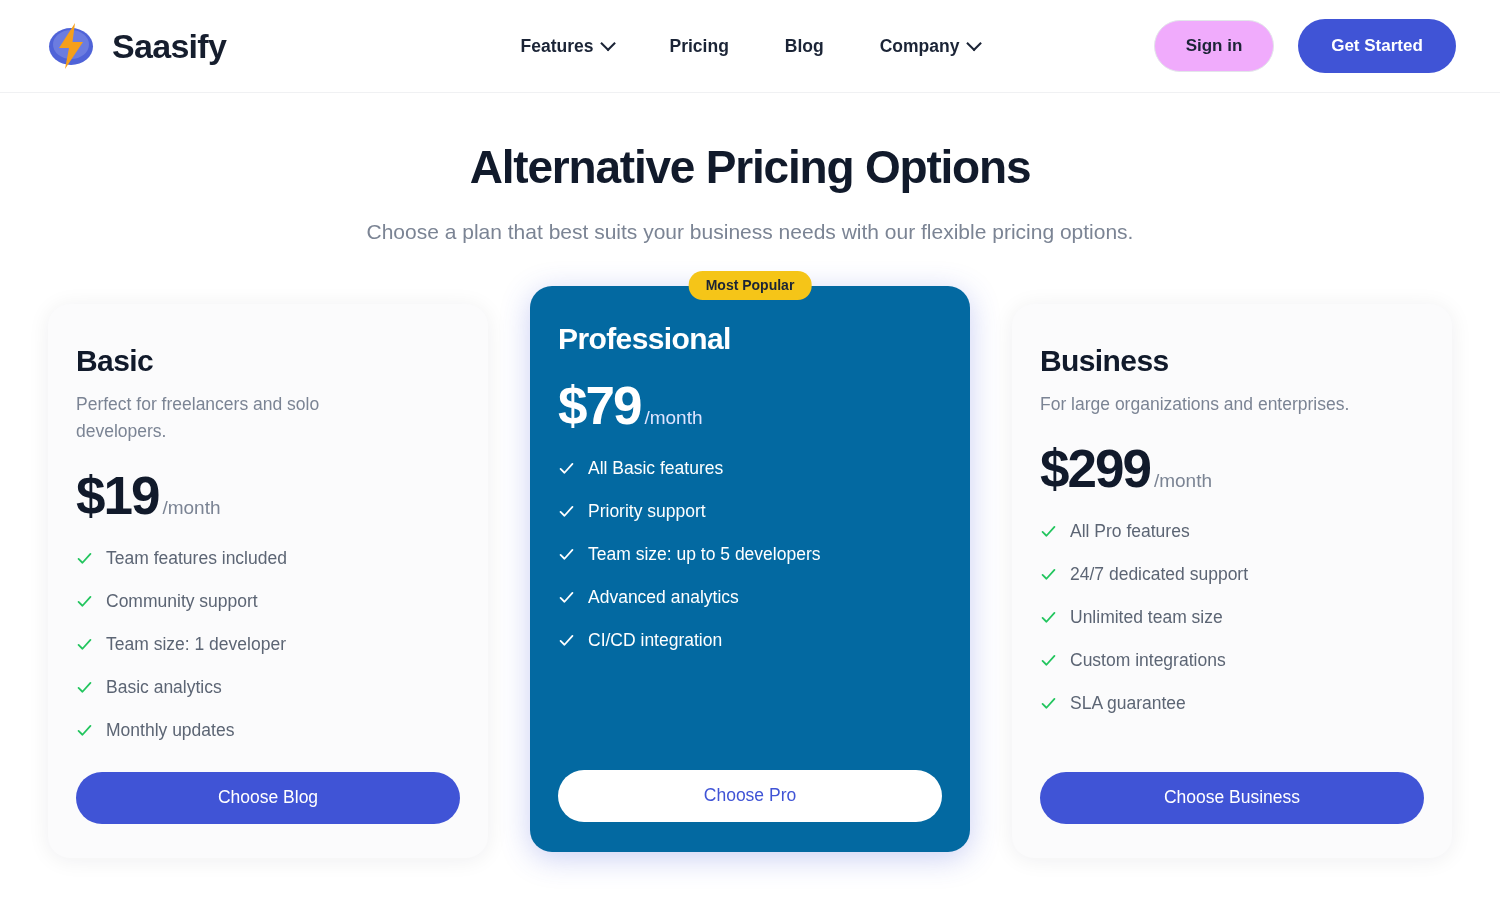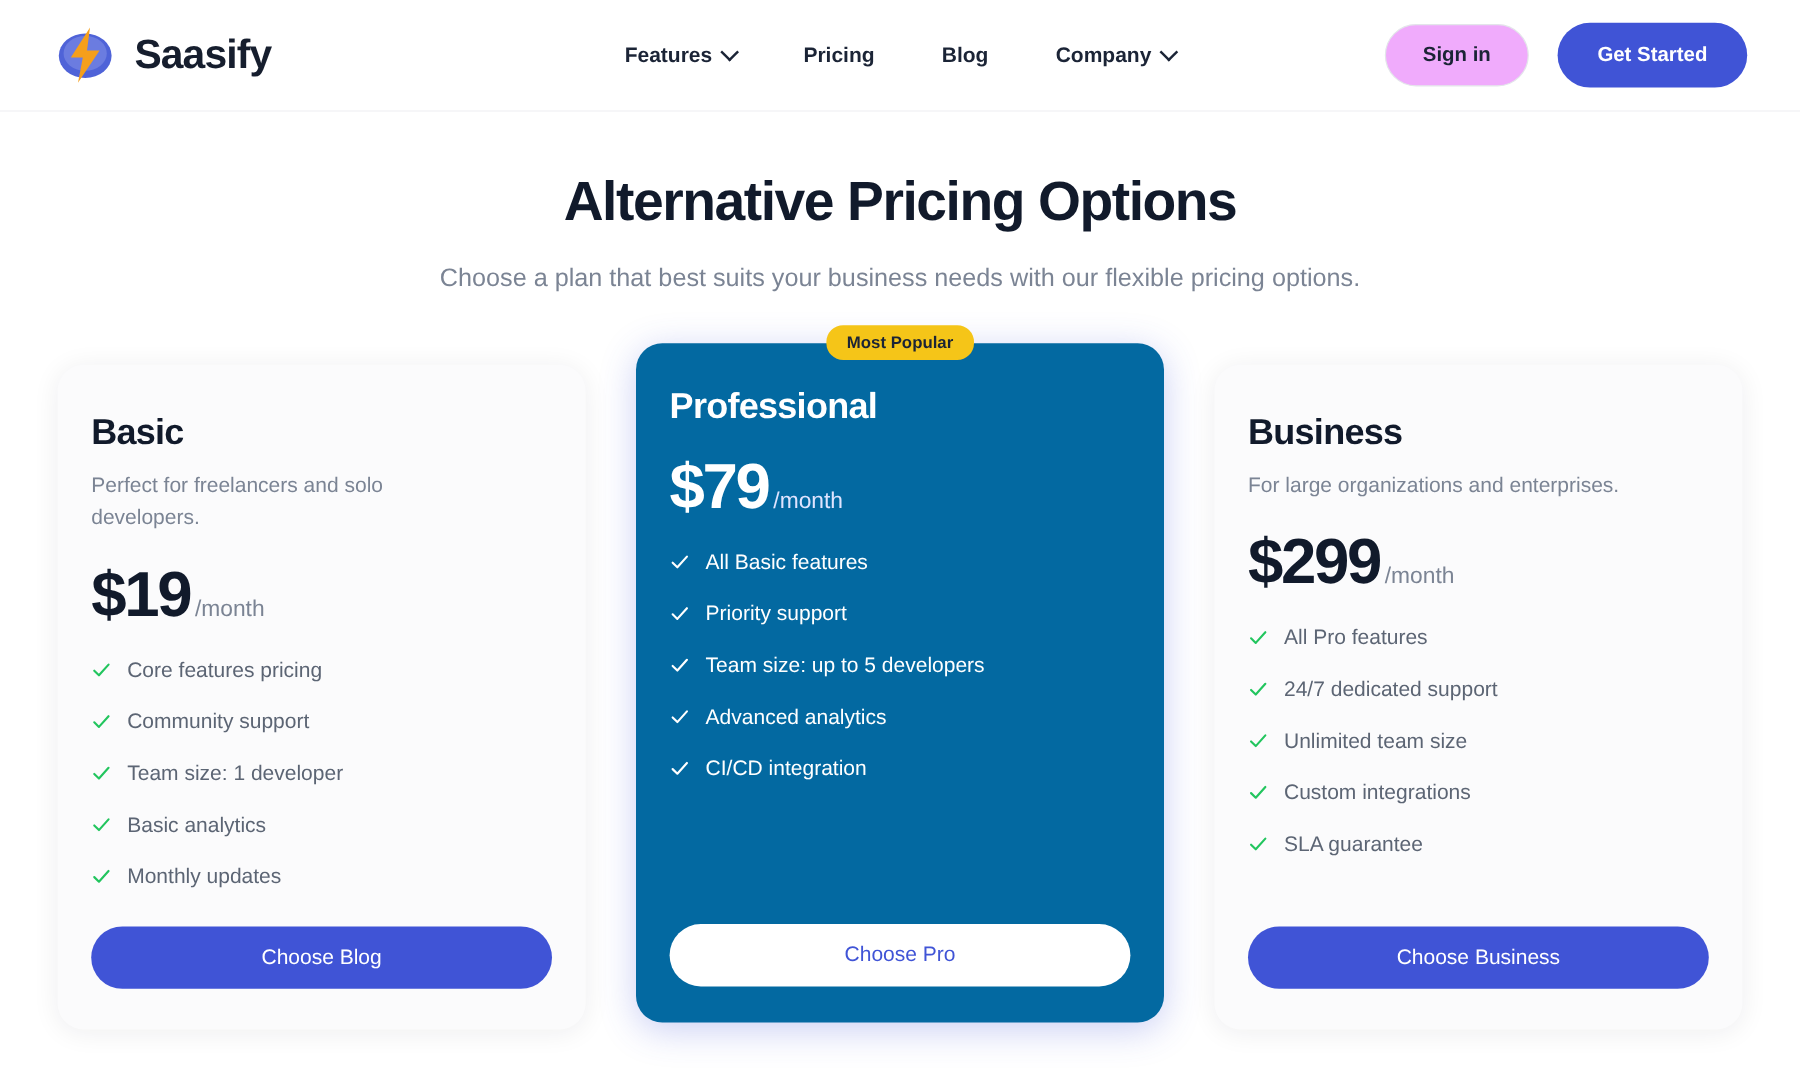--- a/index.html
+++ b/index.html
@@ -336,21 +336,21 @@
     <p class="plan-desc">Perfect for freelancers and solo developers.</p>
     <div class="price-line">
       <span class="price-amount">$19</span>
       <span class="price-period">/month</span>
     </div>
     <ul class="feature-list">
       <li class="feature-item">
         <svg class="check" viewBox="0 0 20 20">
             <path d="M3 10.5 L7.6 15 L17 4.5" fill="none" stroke="#22c55e" stroke-width="2.1" stroke-linecap="round" stroke-linejoin="round"></path>
           </svg>
-        <span>Core features pricing</span>
+        <span>Team features included</span>
       </li>
       <li class="feature-item">
         <svg class="check" viewBox="0 0 20 20">
             <path d="M3 10.5 L7.6 15 L17 4.5" fill="none" stroke="#22c55e" stroke-width="2.1" stroke-linecap="round" stroke-linejoin="round"></path>
           </svg>
         <span>Community support</span>
       </li>
       <li class="feature-item">
         <svg class="check" viewBox="0 0 20 20">
             <path d="M3 10.5 L7.6 15 L17 4.5" fill="none" stroke="#22c55e" stroke-width="2.1" stroke-linecap="round" stroke-linejoin="round"></path>

